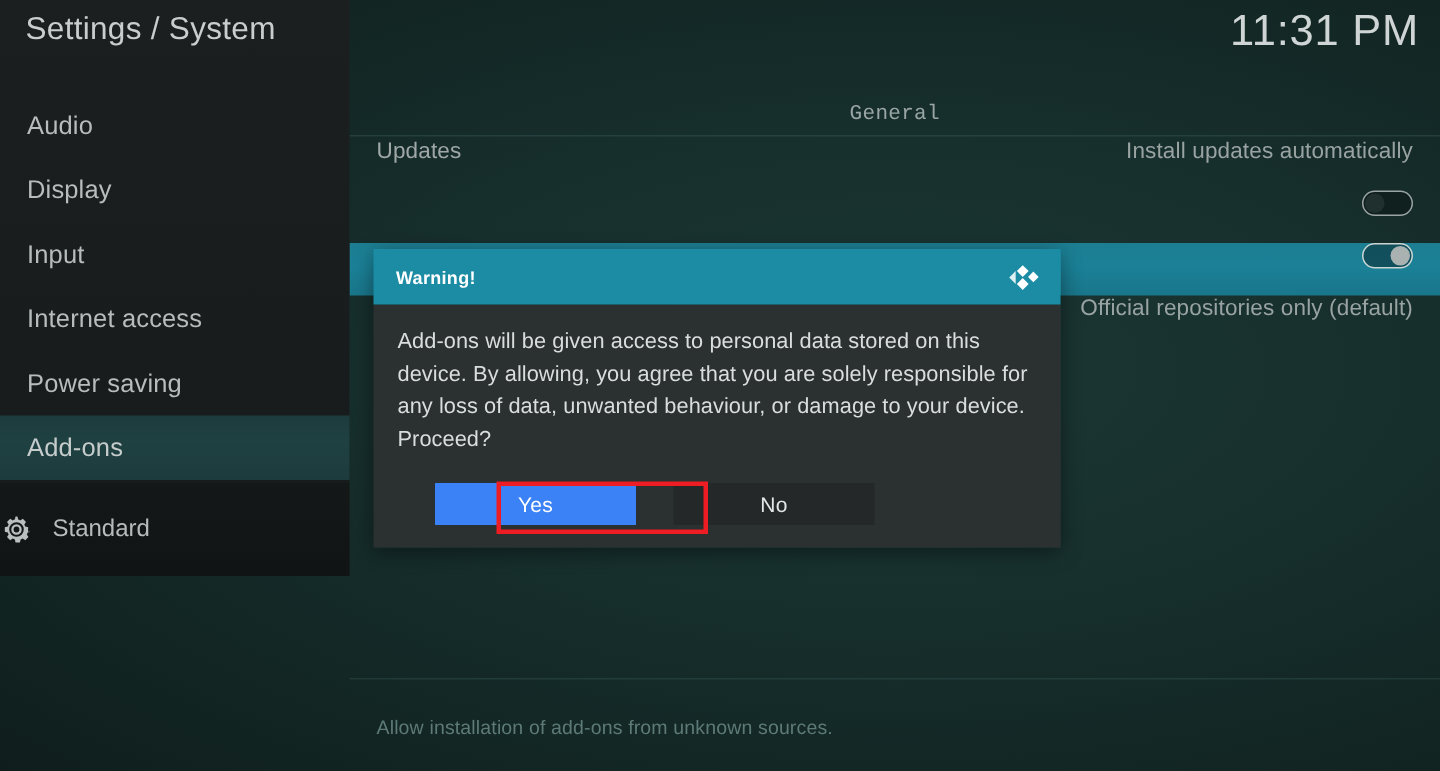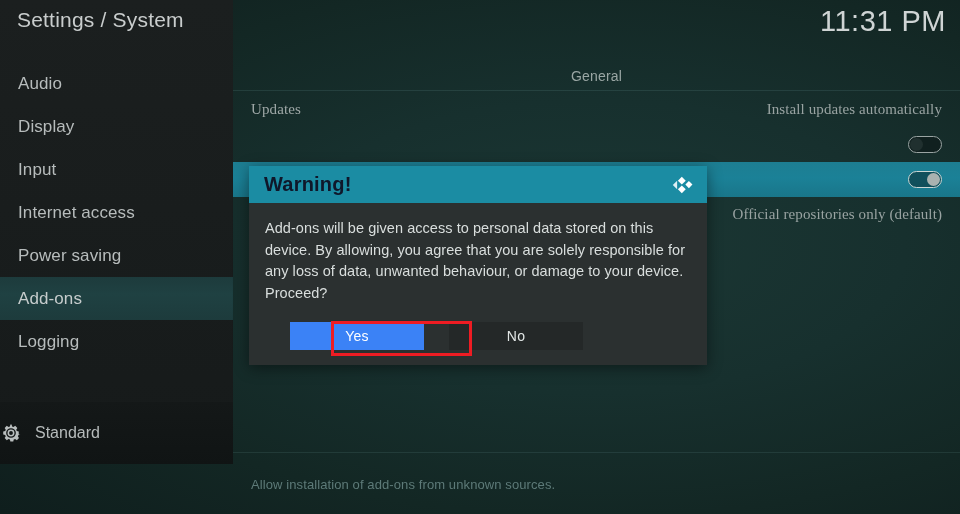--- a/index.html
+++ b/index.html
@@ -18,21 +18,21 @@
     height: 514px;
     background: radial-gradient(ellipse 85% 75% at 62% 48%, #1b3734 0%, #17302e 38%, #132724 70%, #0f1e1d 100%);
     overflow: hidden;
   }
 
   
   .sidebar {
     position: absolute;
     left: 0; top: 0;
     width: 233px;
-    height: 464px;
+    height: 384px;
     background: linear-gradient(to bottom, #1b1f1f 0%, #191d1d 45%, #161a1a 100%);
     z-index: 4;
   }
   .sidebar-title {
     position: absolute;
     left: 17px; top: 8px;
     font-size: 21px;
     color: #c9cdcd;
     letter-spacing: 0.2px;
     font-weight: 400;
@@ -94,41 +94,41 @@
     letter-spacing: 0.5px;
   }
   .category-header {
     position: absolute;
     left: 0; top: 68px;
     width: 727px;
     text-align: center;
     font-size: 14px;
     color: #9aa6a4;
     letter-spacing: 0.2px;
+    font-family: Liberation Mono, monospace;
   }
   .hdr-rule {
     position: absolute;
     left: 0; top: 90px;
     width: 727px;
     height: 1px;
     background: rgba(120,170,170,0.16);
   }
 
   .settings-list {
     position: absolute;
     left: 0; top: 92px;
     width: 727px;
   }
   .setting-row {
     position: relative;
     height: 35px;
     display: flex;
-    align-items: center;
+    align-items: flex-start;
     padding: 0 0 0 18px;
-    font-family: Liberation Serif, serif;
   }
   .setting-row.highlight {
     background: linear-gradient(to bottom, #1d7e92 0%, #1b8197 45%, #19768a 100%);
   }
   .setting-label {
     font-size: 15px;
     color: #9fa8a7;
     letter-spacing: 0.1px;
   }
   .setting-row.highlight .setting-label { color: #e3eceb; }
@@ -191,22 +191,22 @@
   }
   .dialog-header {
     position: relative;
     height: 37px;
     background: #1b8ca3;
     display: flex;
     align-items: center;
     padding: 0 10px 0 15px;
   }
   .dialog-title {
-    font-size: 20px;
-    color: #0f172a;
+    font-size: 12px;
+    color: #ffffff;
     font-weight: bold;
     letter-spacing: 0.2px;
   }
   .kodi-logo {
     position: absolute;
     right: 12px; top: 8px;
     width: 24px; height: 22px;
   }
   .dialog-body {
     background: #2b3030;

